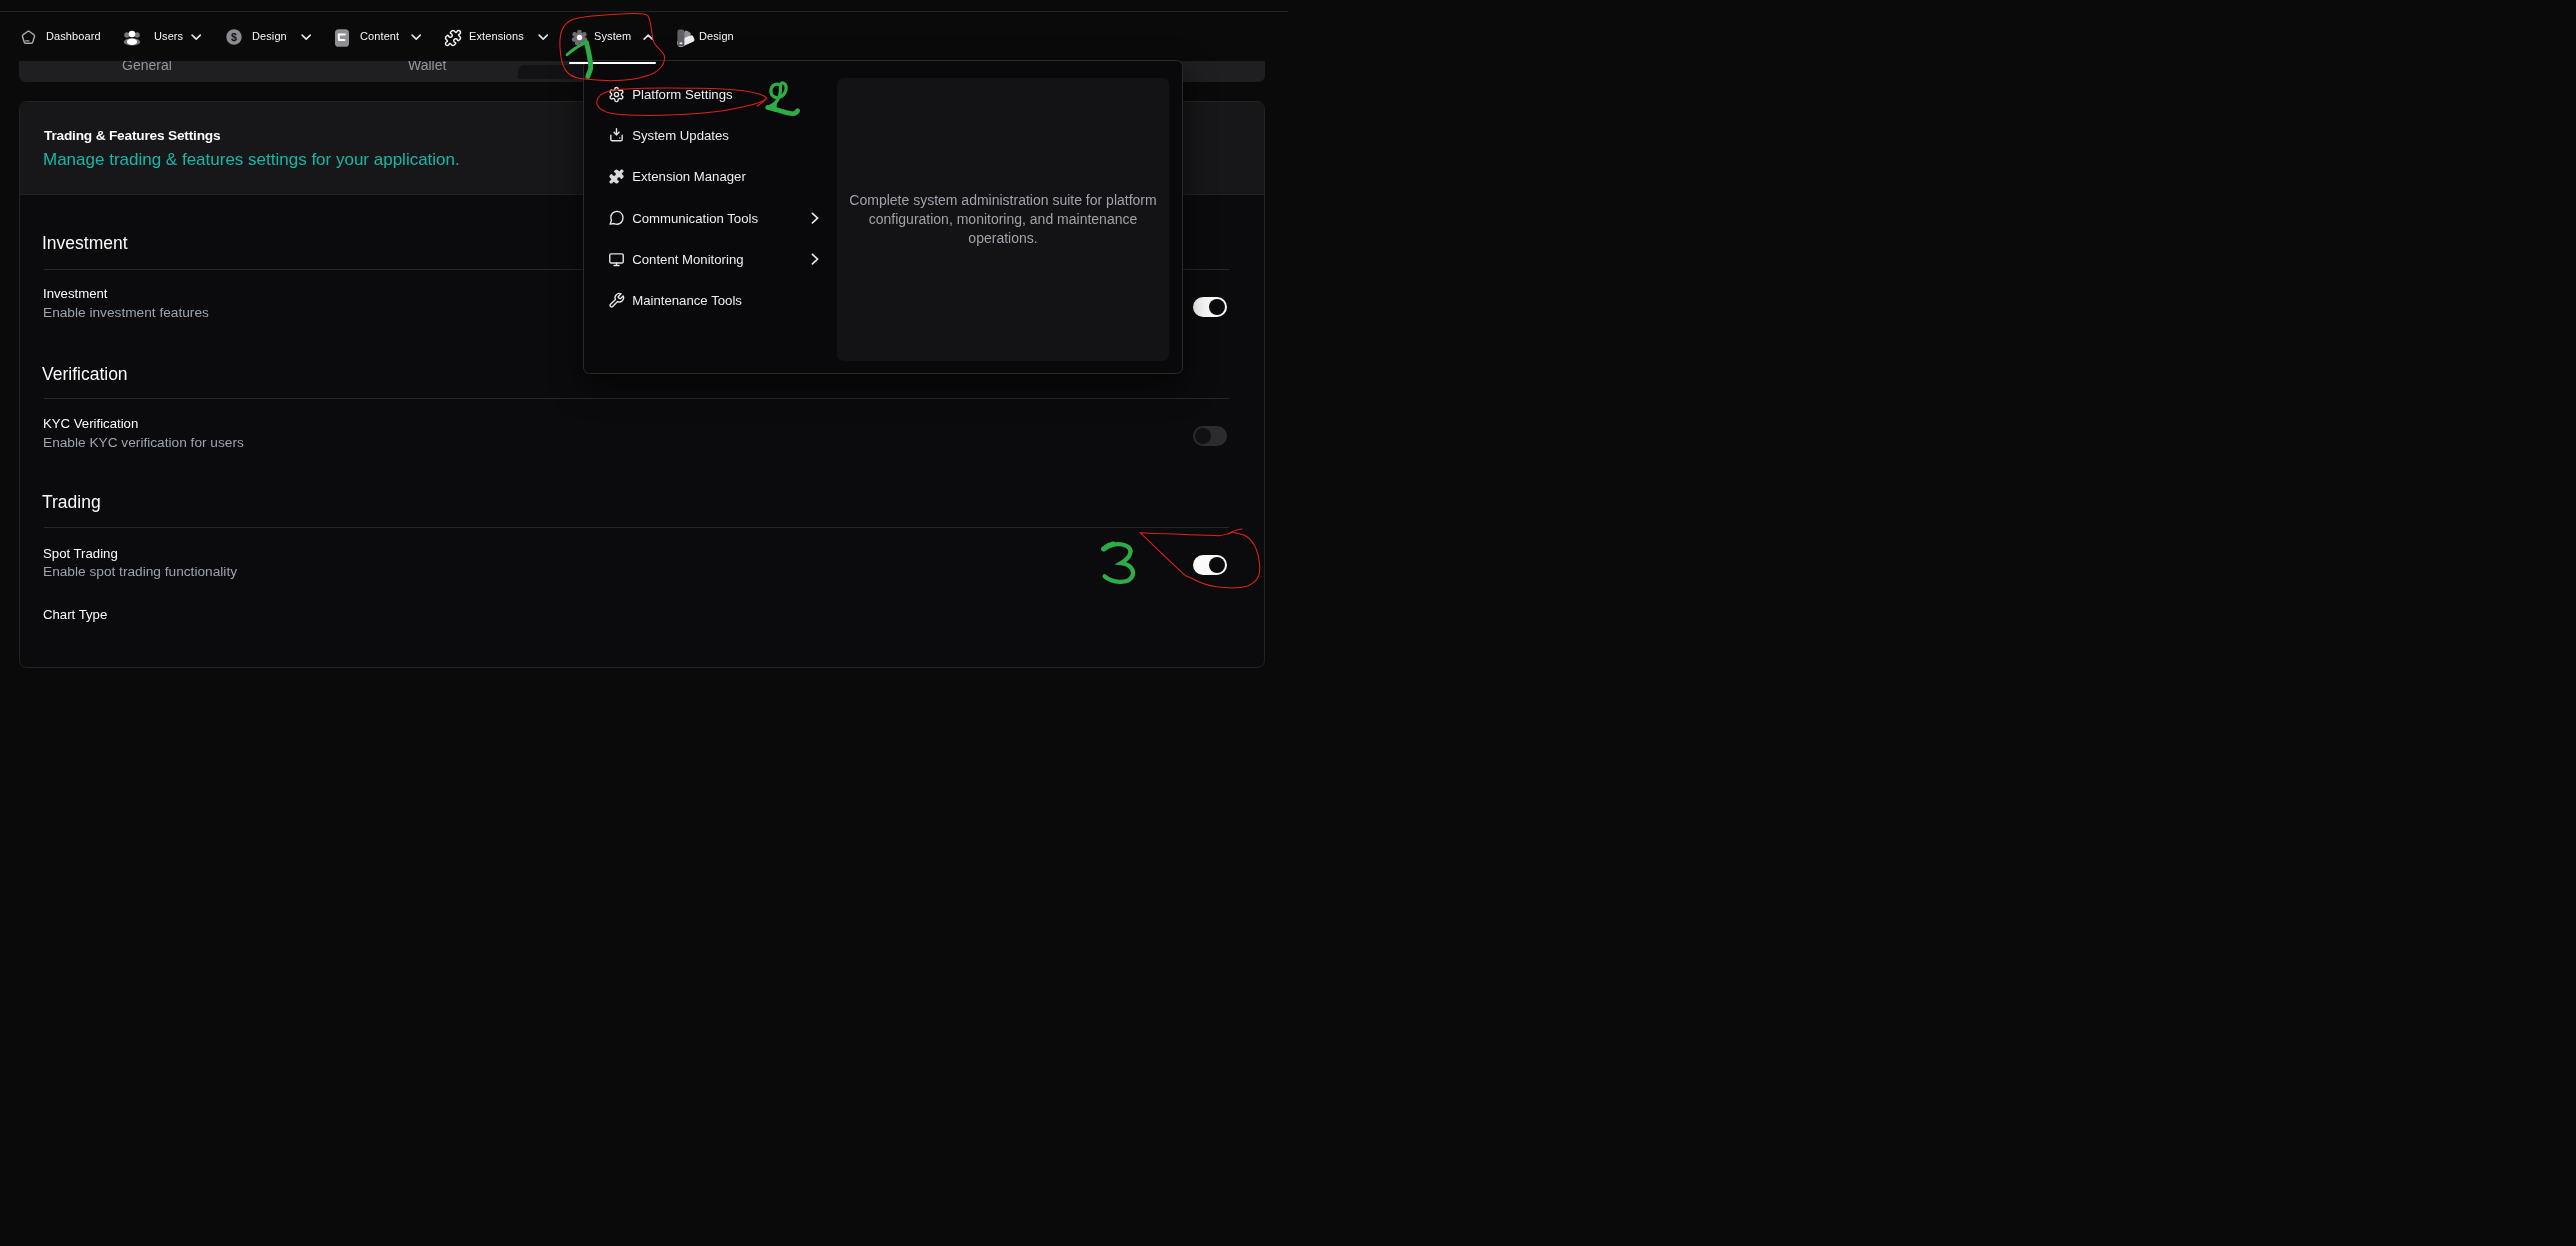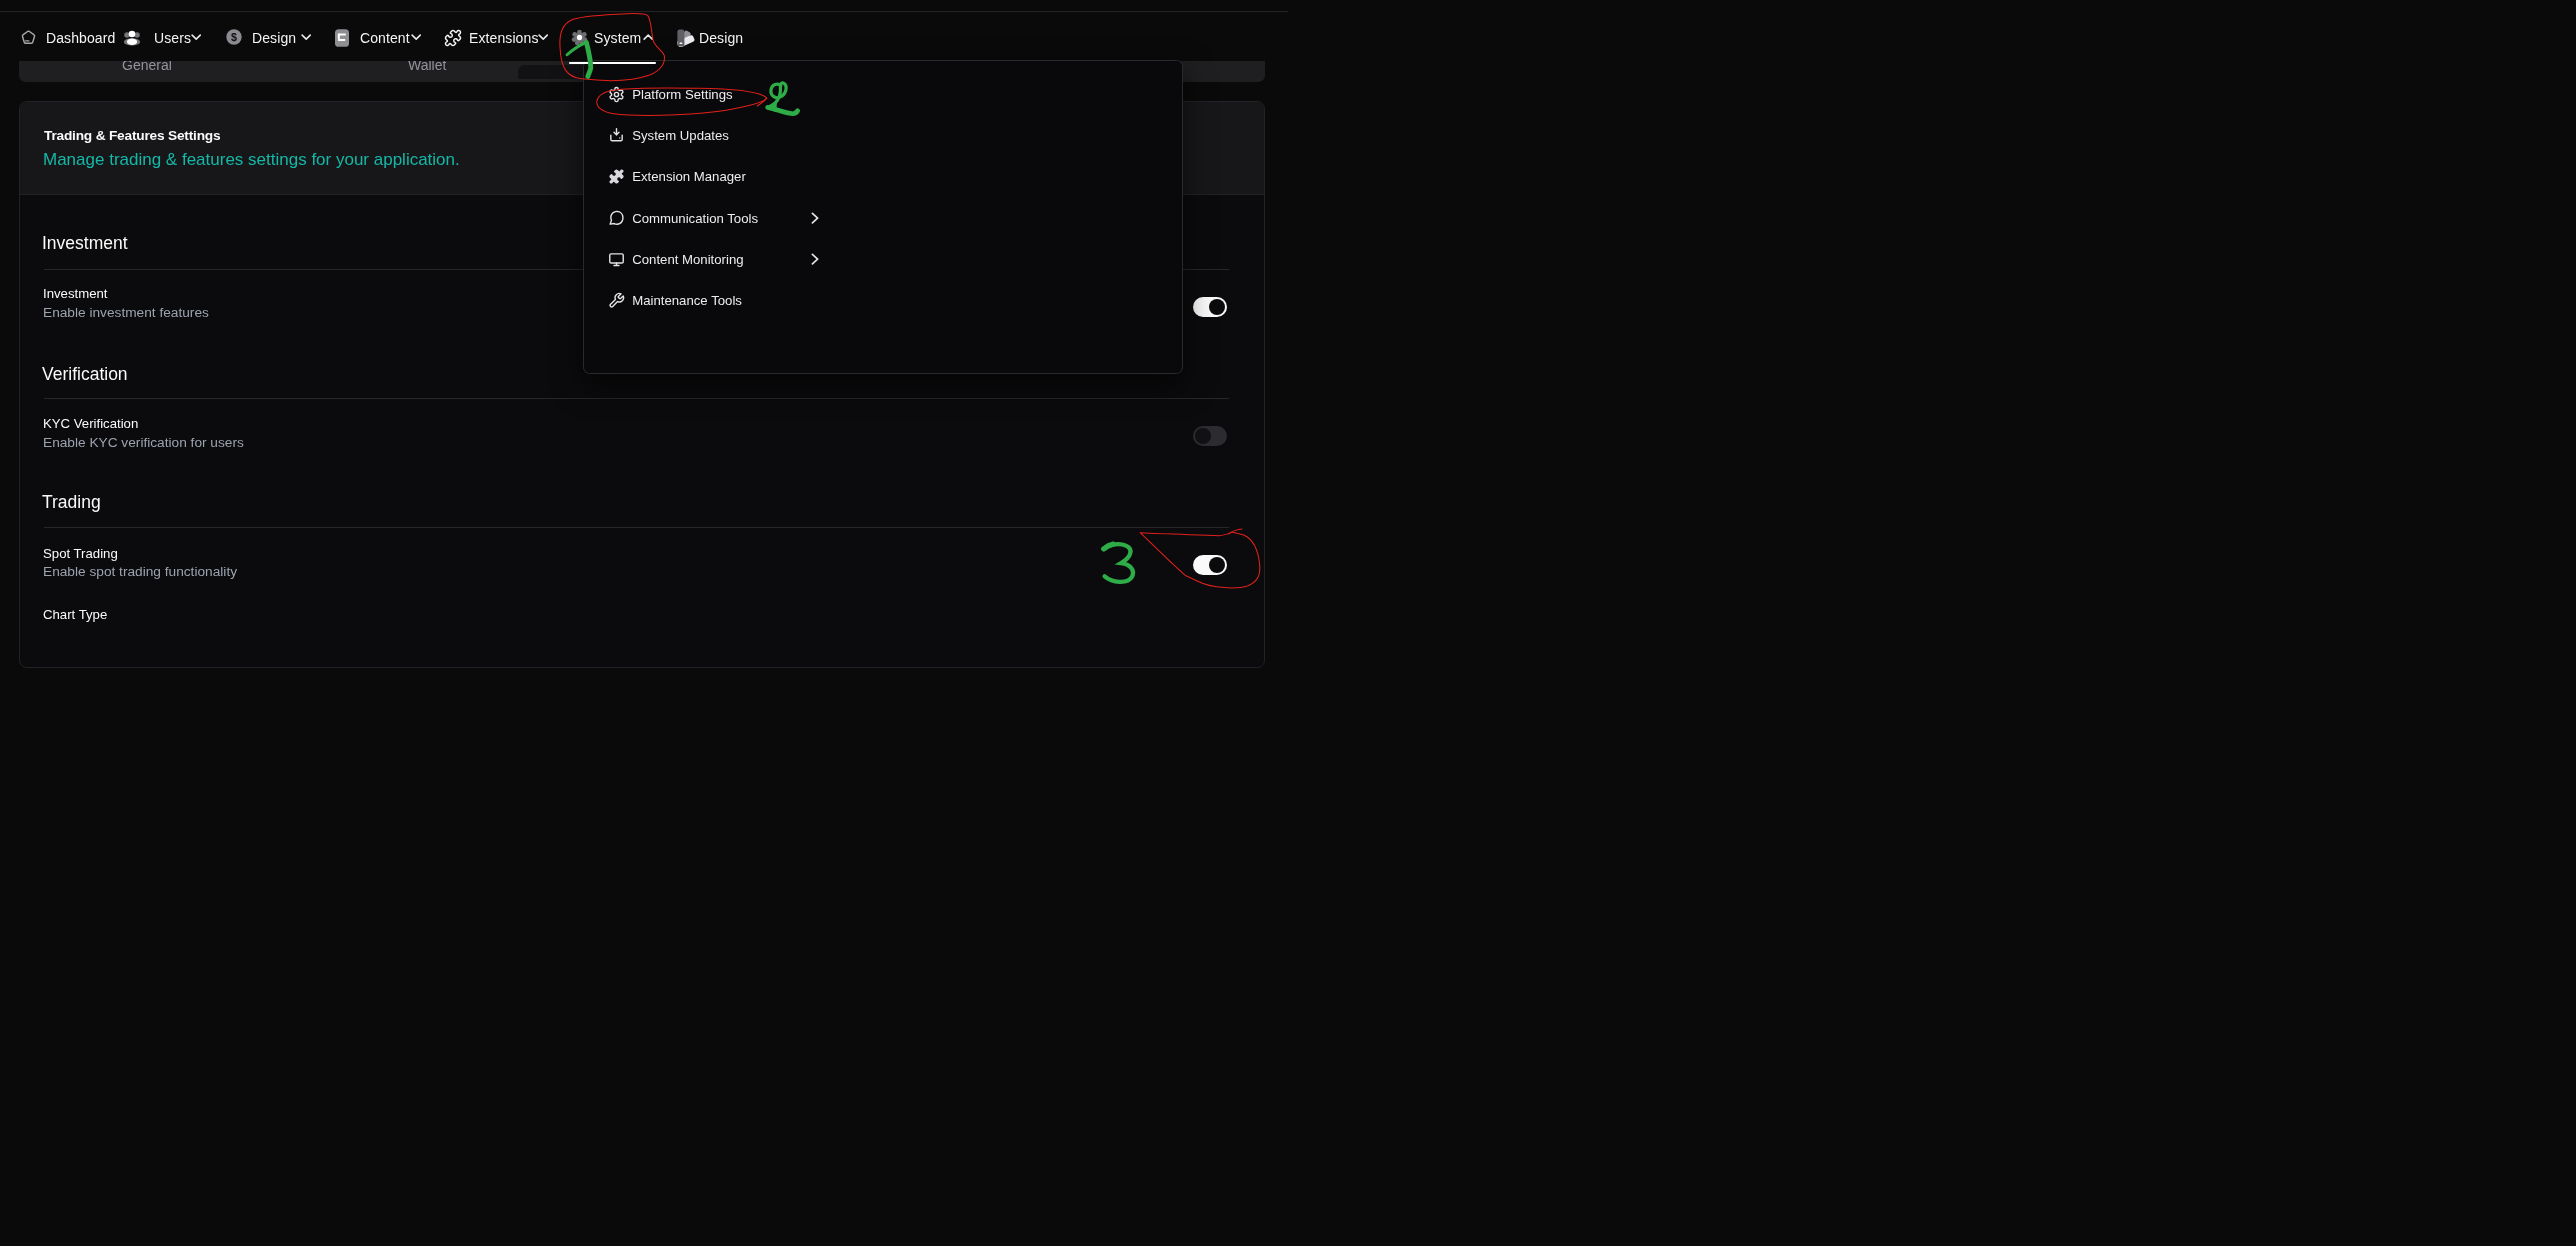--- a/index.html
+++ b/index.html
@@ -8,21 +8,21 @@
   #stage { position:absolute; inset:0; width:1288px; height:623px; }
   .abs { position:absolute; }
 
   
   #tabslist { left:19px; top:52px; width:1246px; height:30px; background:#1f1f22; border-radius:6.6px; z-index:1; }
   #activetab { left:518px; top:65px; width:80px; height:14px; background:#121214; border-top-left-radius:6.6px; z-index:2; }
   .tabtxt { position:absolute; top:57px; font-size:14px; color:#93939a; z-index:2; }
 
   
   #nav { left:0; top:0; width:1288px; height:61px; background:#0a0a0b; z-index:3; border-top:0; }
-  #nav .navtxt { position:absolute; top:29.6px; font-size:14px; color:#f5f5f6; letter-spacing:0.1px; }
+  #nav .navtxt { position:absolute; top:29.6px; font-size:11px; color:#f5f5f6; letter-spacing:0.1px; }
   #topline { left:0; top:11.3px; width:1288px; height:0.9px; background:#242428; z-index:4; }
   #underline { left:569px; top:62px; width:87px; height:2.2px; background:#fff; z-index:6; border-radius:0.9px; }
 
   
   #card { left:19px; top:101px; width:1246px; height:567px; background:#0b0b0d; border:0.9px solid #232327; border-radius:7.6px; z-index:2; }
   #cardhead { position:absolute; left:0; top:0; width:100%; height:93px; background:#17171a; border-bottom:0.9px solid #222226; border-radius:6.6px 6.6px 0 0; }
   #cardtitle { position:absolute; left:24px; top:25.5px; font-size:13.7px; font-weight:bold; color:#fafafa; letter-spacing:-0.2px; }
   #cardsub { position:absolute; left:23px; top:48px; font-size:17px; color:#14b8a6; }
   .sechead { position:absolute; left:22px; font-size:17.5px; color:#fafafa; }
   .divider { position:absolute; left:24px; width:1185px; height:0.9px; background:#27272a; }
@@ -213,20 +213,23 @@
       </svg>
       <span class="mtxt">Maintenance Tools</span>
     </div>
     <svg class="mchev" style="left:227px; top:151px;" width="8.5" height="12.3" viewBox="0 0 9 13" fill="none" stroke="#e4e4e7" stroke-width="1.8" stroke-linecap="round" stroke-linejoin="round">
         <path d="M1.5 1.5 L7 6.5 L1.5 11.5"></path>
       </svg>
     <svg class="mchev" style="left:227px; top:192px;" width="8.5" height="12.3" viewBox="0 0 9 13" fill="none" stroke="#e4e4e7" stroke-width="1.8" stroke-linecap="round" stroke-linejoin="round">
         <path d="M1.5 1.5 L7 6.5 L1.5 11.5"></path>
       </svg>
 
+    <div id="desccard">
+        <div id="desctxt">Complete system administration suite for platform configuration, monitoring, and maintenance operations.</div>
+      </div>
   </div>
 
   <svg id="anno" class="abs" viewBox="0 0 1364 660">
 
     <path d="M 593,50 C 592,34 596,25 607,20.5 C 618,16.5 640,15.5 664,14.5 C 676,14 684,14.5 686,16.5 C 689,19.5 689.5,30 691.5,42 C 693,50 702,53 703.5,59 C 705,66.5 700,74.5 688,79.5 C 670,86 642,86.5 616,83.5 C 600,81.5 594,72 593,50 Z" fill="none" stroke="#e32119" stroke-width="1.1"></path>
 
     <path d="M 632,107.5 C 633,101 638,96.5 654,95 C 676,92.5 700,93 740,93.5 C 772,94 806,96.5 812,104 C 809,108.5 786,114.5 757,118.5 C 726,122.5 672,123.5 650,120.5 C 637,118.5 631.5,113 632,107.5 Z" fill="none" stroke="#e32119" stroke-width="1.1"></path>
     <path d="M 812,104 C 809,108 804,111 801.5,112.5" fill="none" stroke="#e32119" stroke-width="1.1"></path>
 
     <path d="M 1208,564.5 C 1236,566 1268,566.5 1291,567.5 C 1297,567.5 1301,565.5 1305,563.5 C 1309,565 1314,565.5 1318,567 C 1327,571.5 1332,580 1334,596 C 1335.5,608 1333,616 1322,620.5 C 1310,624.5 1284,623.5 1268,615.5 C 1262,612.5 1258.5,611 1256,610 C 1240,596 1222,578 1208,564.5 Z" fill="none" stroke="#e32119" stroke-width="1.1"></path>

